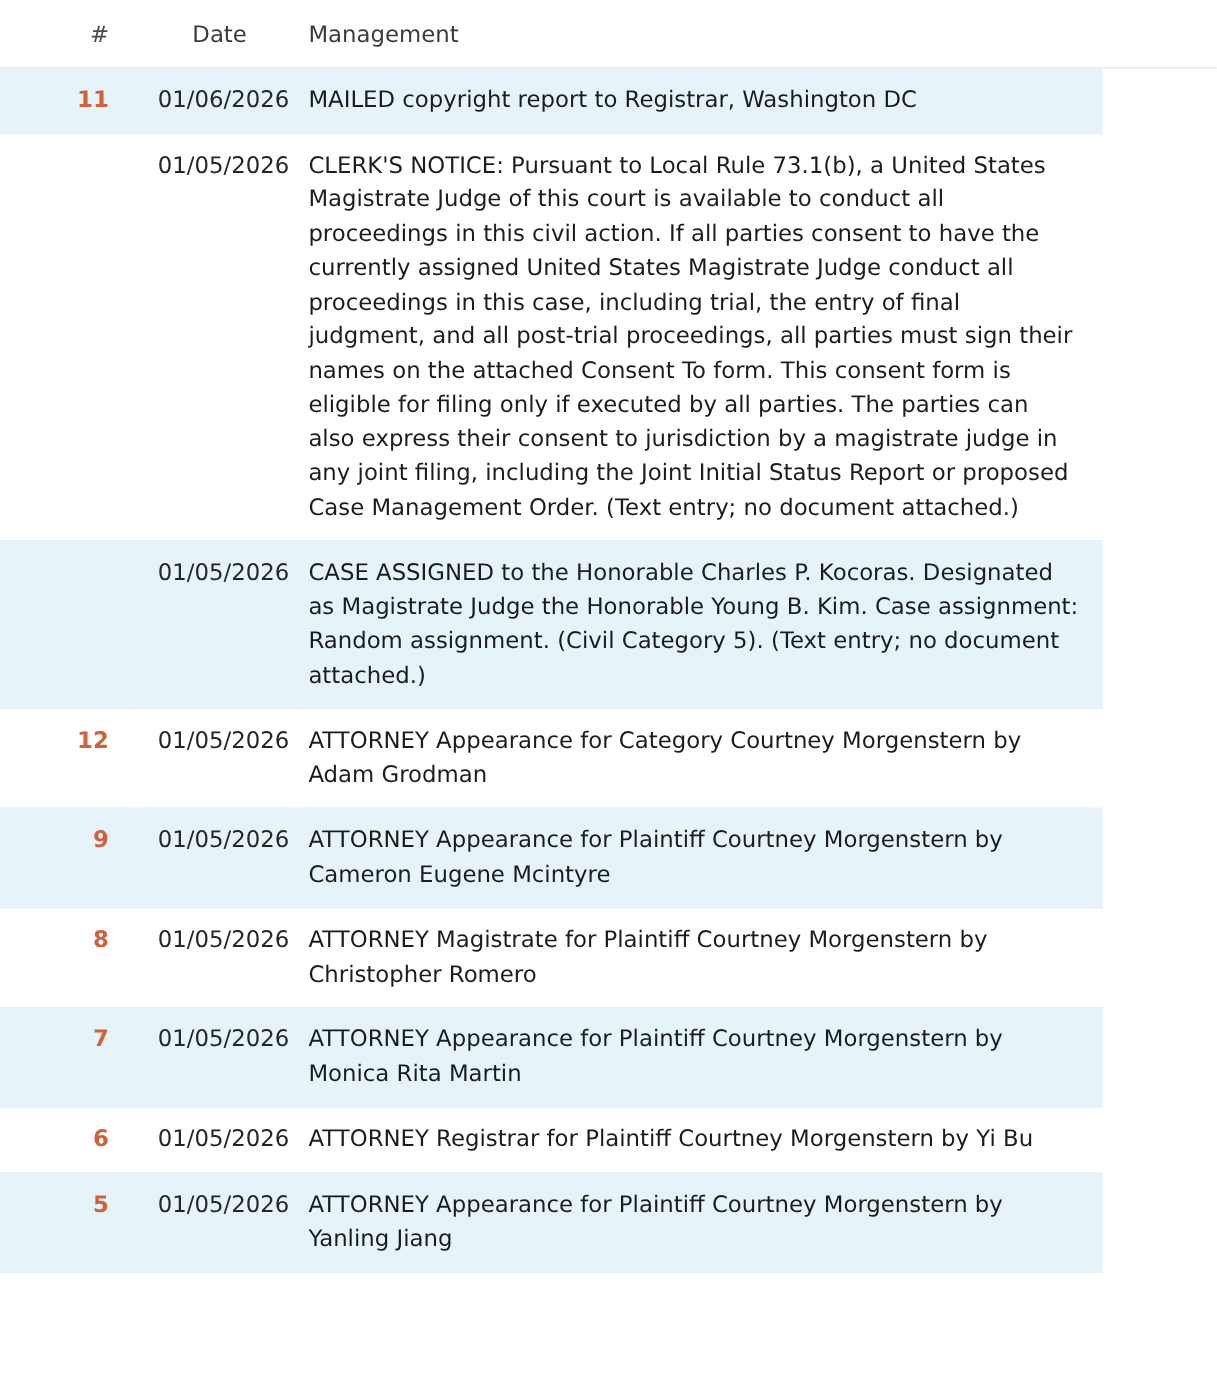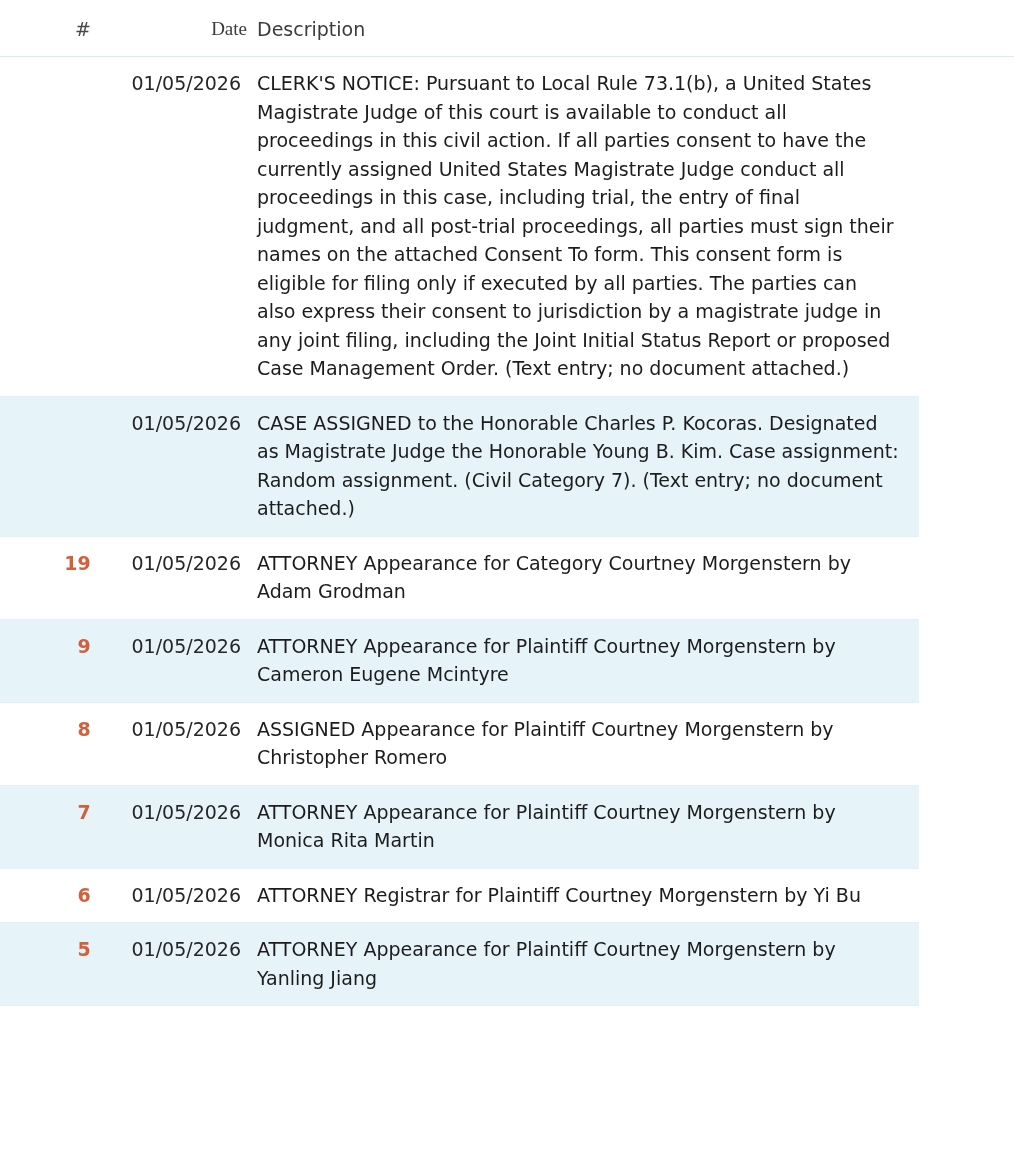--- a/index.html
+++ b/index.html
@@ -51,23 +51,22 @@
     vertical-align: bottom;
     border-bottom: 1px solid #d9ecf3;
     background: #ffffff;
   }
   th.h-num {
     text-align: right;
     padding-right: 16px;
     color: #4a4a4a;
   }
   th.h-date {
-    text-align: right;
+    text-align: center;
     padding-left: 12px;
-    font-family: Liberation Serif, serif;
   }
   th.h-desc {
     text-align: left;
     padding-left: 10px;
   }
   th.h-pad { border-bottom: 1px solid #d9ecf3; }
 
   tbody td {
     font-size: 19px;
     line-height: 28.5px;
@@ -120,53 +119,59 @@
     <colgroup>
       <col class="col-num">
       <col class="col-date">
       <col class="col-desc">
       <col class="col-pad">
     </colgroup>
     <thead>
       <tr>
         <th class="h-num">#</th>
         <th class="h-date">Date</th>
-        <th class="h-desc">Description</th>
+        <th class="h-desc">Management</th>
         <th class="h-pad"></th>
       </tr>
     </thead>
     <tbody>
+      <tr class="row-shaded">
+        <td class="c-num">11</td>
+        <td class="c-date">01/06/2026</td>
+        <td class="c-desc">MAILED copyright report to Registrar, Washington DC</td>
+        <td class="c-pad"></td>
+      </tr>
       <tr class="row-plain">
         <td class="c-num"></td>
         <td class="c-date">01/05/2026</td>
         <td class="c-desc">CLERK'S NOTICE: Pursuant to Local Rule 73.1(b), a United States Magistrate Judge of this court is available to conduct all proceedings in this civil action. If all parties consent to have the currently assigned United States Magistrate Judge conduct all proceedings in this case, including trial, the entry of final judgment, and all post-trial proceedings, all parties must sign their names on the attached Consent To form. This consent form is eligible for filing only if executed by all parties. The parties can also express their consent to jurisdiction by a magistrate judge in any joint filing, including the Joint Initial Status Report or proposed Case Management Order. (Text entry; no document attached.)</td>
         <td class="c-pad"></td>
       </tr>
       <tr class="row-shaded">
         <td class="c-num"></td>
         <td class="c-date">01/05/2026</td>
-        <td class="c-desc">CASE ASSIGNED to the Honorable Charles P. Kocoras. Designated as Magistrate Judge the Honorable Young B. Kim. Case assignment: Random assignment. (Civil Category 7). (Text entry; no document attached.)</td>
+        <td class="c-desc">CASE ASSIGNED to the Honorable Charles P. Kocoras. Designated as Magistrate Judge the Honorable Young B. Kim. Case assignment: Random assignment. (Civil Category 5). (Text entry; no document attached.)</td>
         <td class="c-pad"></td>
       </tr>
       <tr class="row-plain">
-        <td class="c-num">19</td>
+        <td class="c-num">12</td>
         <td class="c-date">01/05/2026</td>
         <td class="c-desc">ATTORNEY Appearance for Category Courtney Morgenstern by Adam Grodman</td>
         <td class="c-pad"></td>
       </tr>
       <tr class="row-shaded">
         <td class="c-num">9</td>
         <td class="c-date">01/05/2026</td>
         <td class="c-desc">ATTORNEY Appearance for Plaintiff Courtney Morgenstern by Cameron Eugene Mcintyre</td>
         <td class="c-pad"></td>
       </tr>
       <tr class="row-plain">
         <td class="c-num">8</td>
         <td class="c-date">01/05/2026</td>
-        <td class="c-desc">ASSIGNED Appearance for Plaintiff Courtney Morgenstern by Christopher Romero</td>
+        <td class="c-desc">ATTORNEY Magistrate for Plaintiff Courtney Morgenstern by Christopher Romero</td>
         <td class="c-pad"></td>
       </tr>
       <tr class="row-shaded">
         <td class="c-num">7</td>
         <td class="c-date">01/05/2026</td>
         <td class="c-desc">ATTORNEY Appearance for Plaintiff Courtney Morgenstern by Monica Rita Martin</td>
         <td class="c-pad"></td>
       </tr>
       <tr class="row-plain">
         <td class="c-num">6</td>

